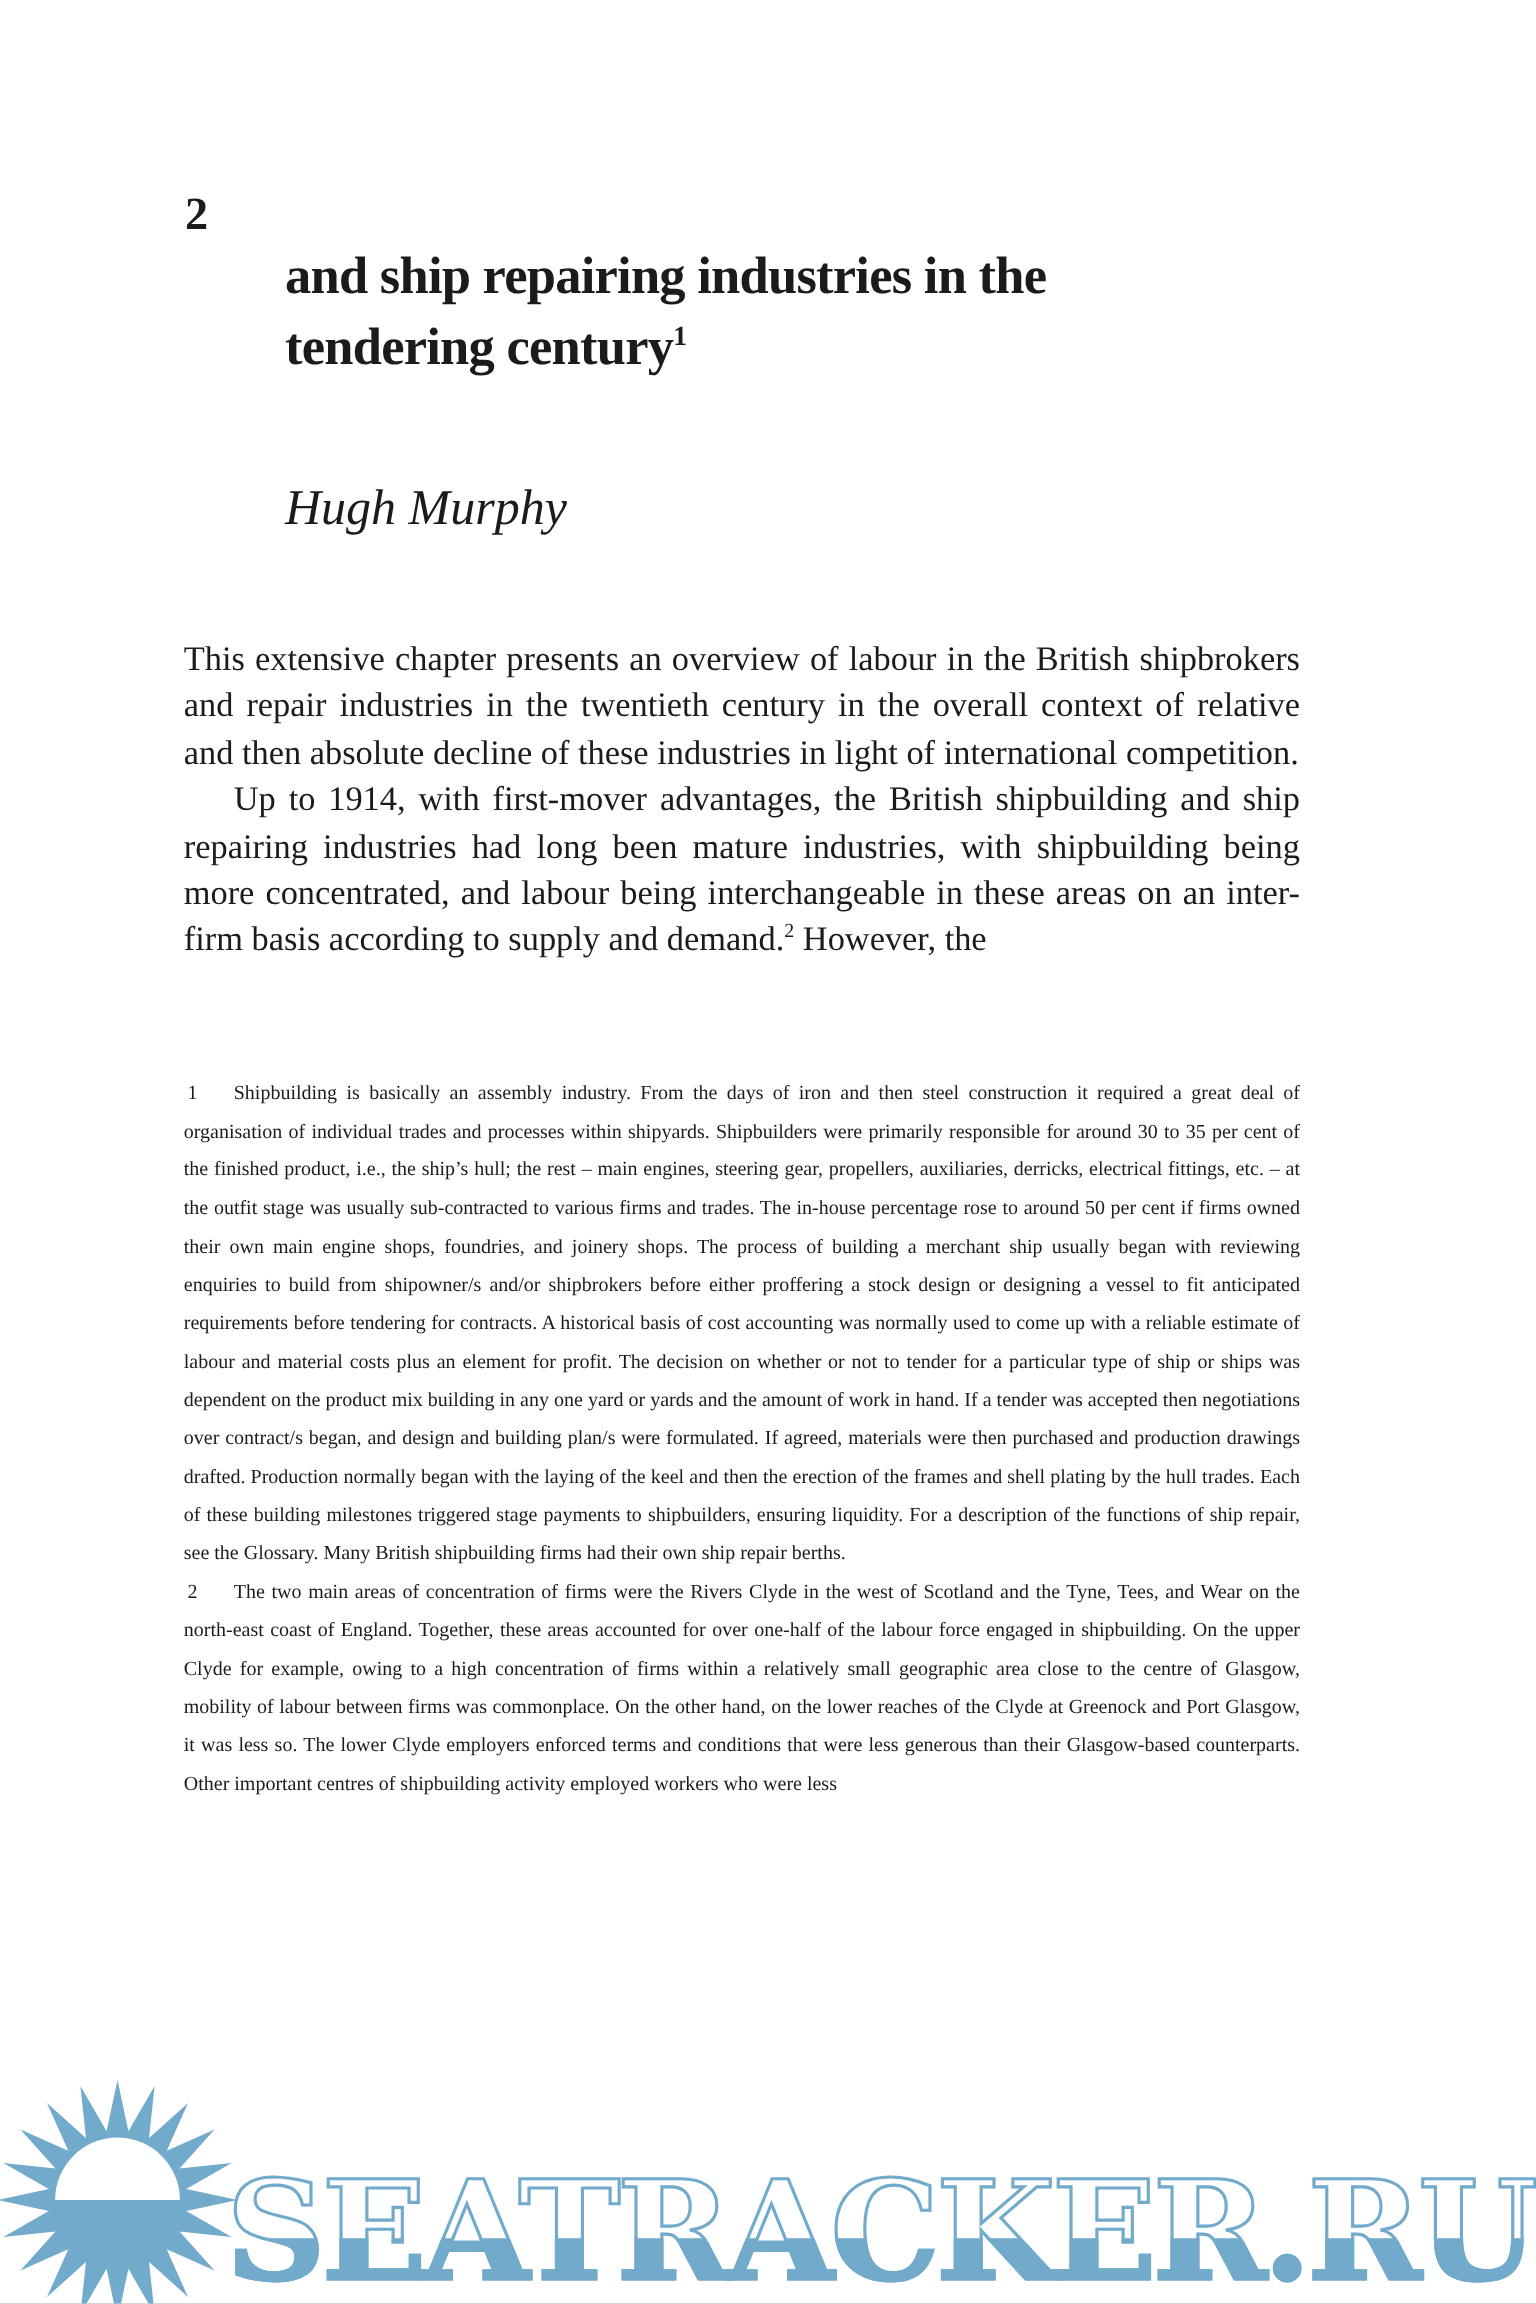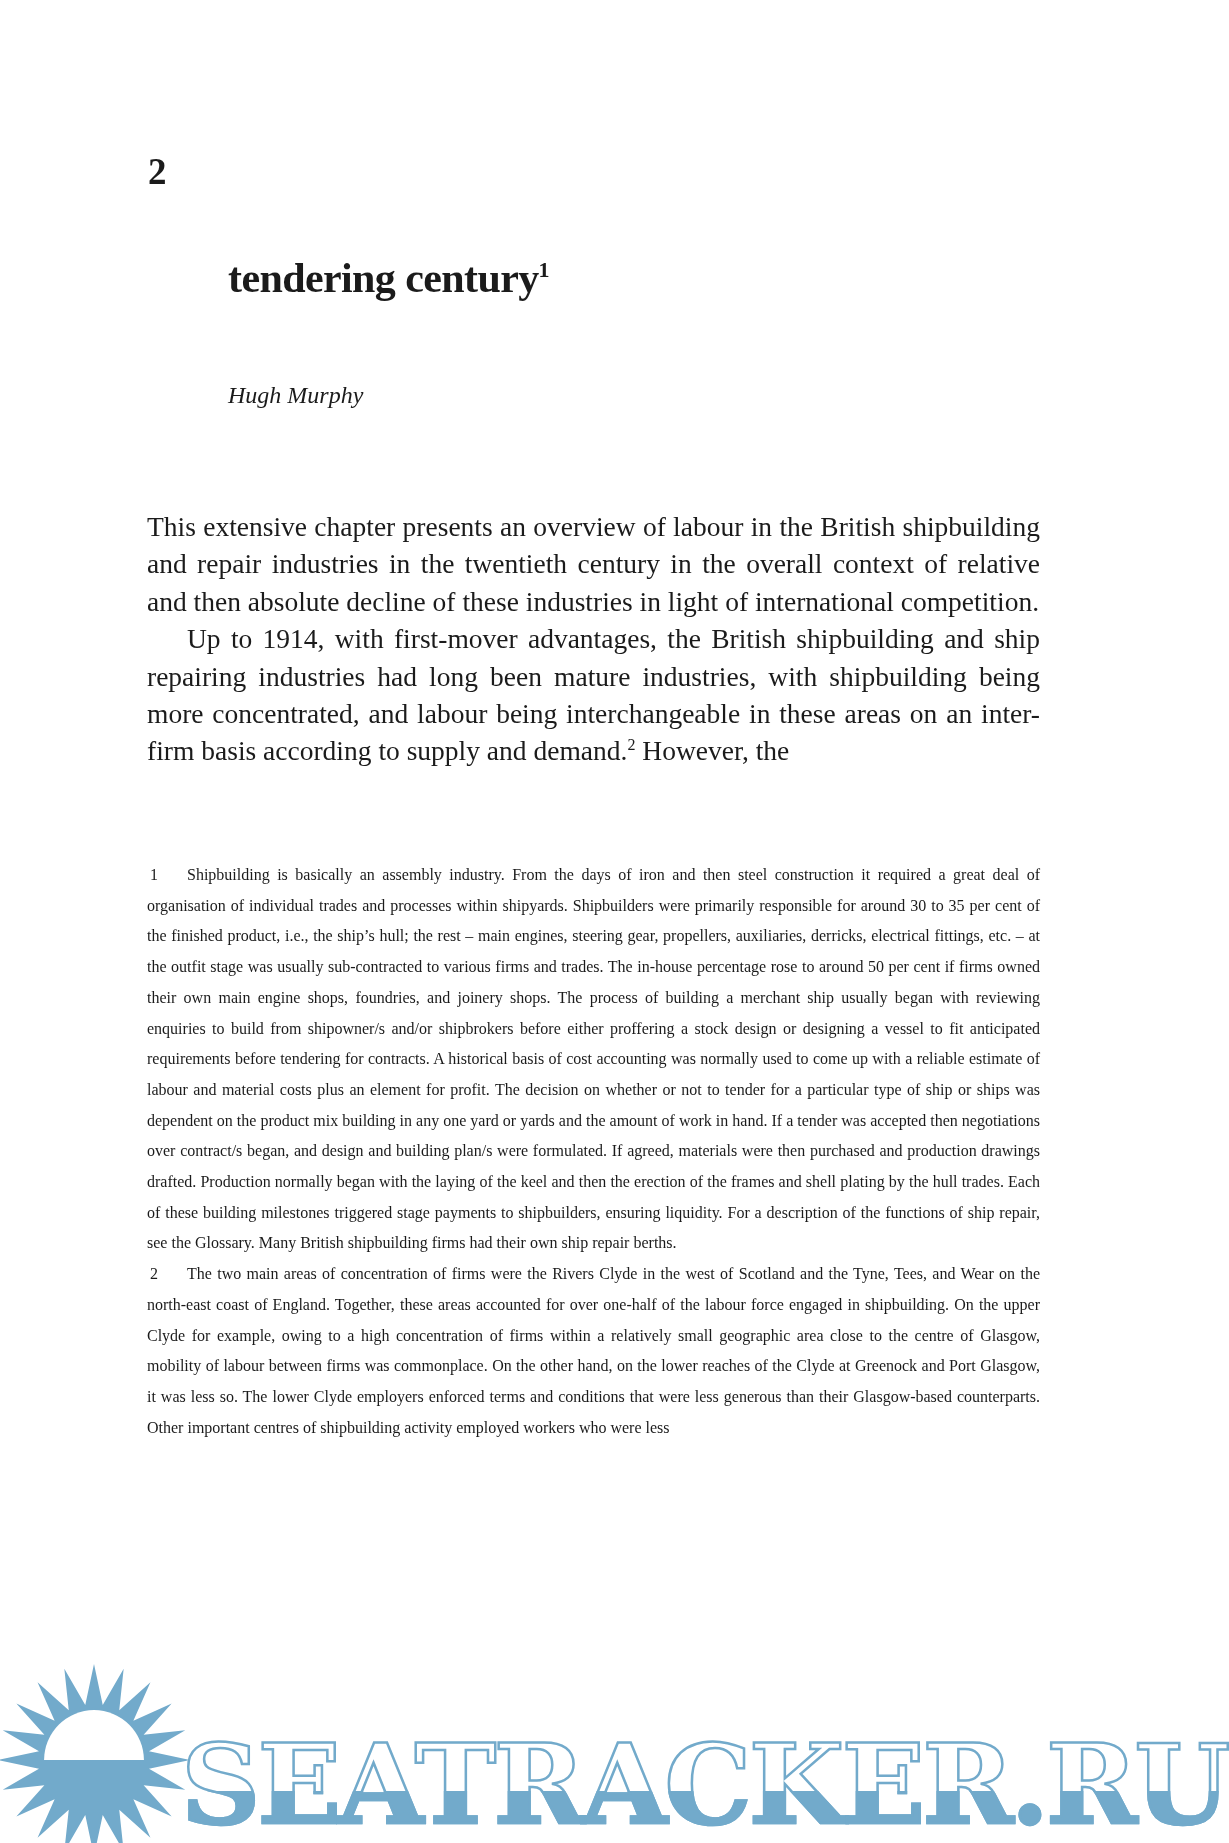--- a/index.html
+++ b/index.html
@@ -19,21 +19,21 @@
   .chapter-title {
     position:absolute; left:228px; top:136px;
     width:720px;
     font-size:42px; line-height:57px; font-weight:bold;
     letter-spacing:-0.6px;
     margin:0;
   }
   .title-sup { font-size:22px; vertical-align:super; line-height:0; }
   .author {
     position:absolute; left:228px; top:382px;
-    font-size:24px; font-style:italic;
+    font-size:40px; font-style:italic;
   }
   .body-block {
     position:absolute; left:147px; top:508px; width:893px;
     font-size:27.5px; line-height:37.4px;
     text-align:justify; text-justify:inter-word;
   }
   .body-block p { margin:0; }
   .para-indent { text-indent:40px; }
   .body-sup { font-size:16px; vertical-align:super; line-height:0; }
   .footnotes {
@@ -62,26 +62,26 @@
     -webkit-text-stroke:2.5px #72aacb;
   }
 </style>
 </head>
 <body>
 
 <div class="page">
 
   <div class="chapter-num">2</div>
 
-  <h1 class="chapter-title"><br><br><span>tendering century</span><sup class="title-sup">1</sup></h1>
+  <h1 class="chapter-title"><br><span>and ship repairing industries in the</span><br><span>tendering century</span><sup class="title-sup">1</sup></h1>
 
   <div class="author">Hugh Murphy</div>
 
   <div class="body-block">
-    <p>This extensive chapter presents an overview of labour in the British shipbuilding and repair industries in the twentieth century in the overall context of relative and then absolute decline of these industries in light of international competition.</p>
+    <p>This extensive chapter presents an overview of labour in the British shipbrokers and repair industries in the twentieth century in the overall context of relative and then absolute decline of these industries in light of international competition.</p>
     <p class="para-indent"><span>Up to 1914, with first-mover advantages, the British shipbuilding and ship repairing industries had long been mature industries, with shipbuilding being more concentrated, and labour being interchangeable in these areas on an inter-firm basis according to supply and demand.</span><sup class="body-sup">2</sup><span> However, the</span></p>
   </div>
 
   <div class="footnotes">
     <p><span class="fn-num">1</span><span>Shipbuilding is basically an assembly industry. From the days of iron and then steel construction it required a great deal of organisation of individual trades and processes within shipyards. Shipbuilders were primarily responsible for around 30 to 35 per cent of the finished product, i.e., the ship’s hull; the rest – main engines, steering gear, propellers, auxiliaries, derricks, electrical fittings, etc. – at the outfit stage was usually sub-contracted to various firms and trades. The in-house percentage rose to around 50 per cent if firms owned their own main engine shops, foundries, and joinery shops. The process of building a merchant ship usually began with reviewing enquiries to build from shipowner/s and/or shipbrokers before either proffering a stock design or designing a vessel to fit anticipated requirements before tendering for contracts. A historical basis of cost accounting was normally used to come up with a reliable estimate of labour and material costs plus an element for profit. The decision on whether or not to tender for a particular type of ship or ships was dependent on the product mix building in any one yard or yards and the amount of work in hand. If a tender was accepted then negotiations over contract/s began, and design and building plan/s were formulated. If agreed, materials were then purchased and production drawings drafted. Production normally began with the laying of the keel and then the erection of the frames and shell plating by the hull trades. Each of these building milestones triggered stage payments to shipbuilders, ensuring liquidity. For a description of the functions of ship repair, see the Glossary. Many British shipbuilding firms had their own ship repair berths.</span></p>
     <p><span class="fn-num">2</span><span>The two main areas of concentration of firms were the Rivers Clyde in the west of Scotland and the Tyne, Tees, and Wear on the north-east coast of England. Together, these areas accounted for over one-half of the labour force engaged in shipbuilding. On the upper Clyde for example, owing to a high concentration of firms within a relatively small geographic area close to the centre of Glasgow, mobility of labour between firms was commonplace. On the other hand, on the lower reaches of the Clyde at Greenock and Port Glasgow, it was less so. The lower Clyde employers enforced terms and conditions that were less generous than their Glasgow-based counterparts. Other important centres of shipbuilding activity employed workers who were less</span></p>
   </div>
 
   <div class="watermark">
     <svg class="sun-logo" width="192" height="192" viewBox="0 0 200 200">

